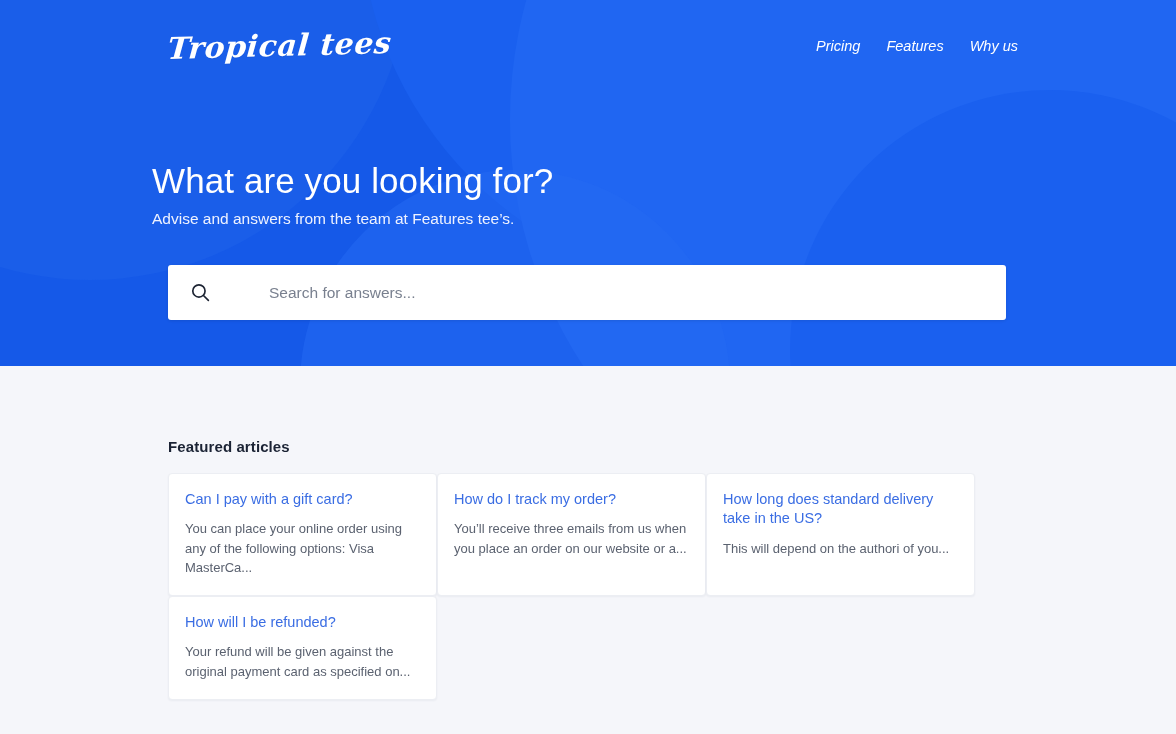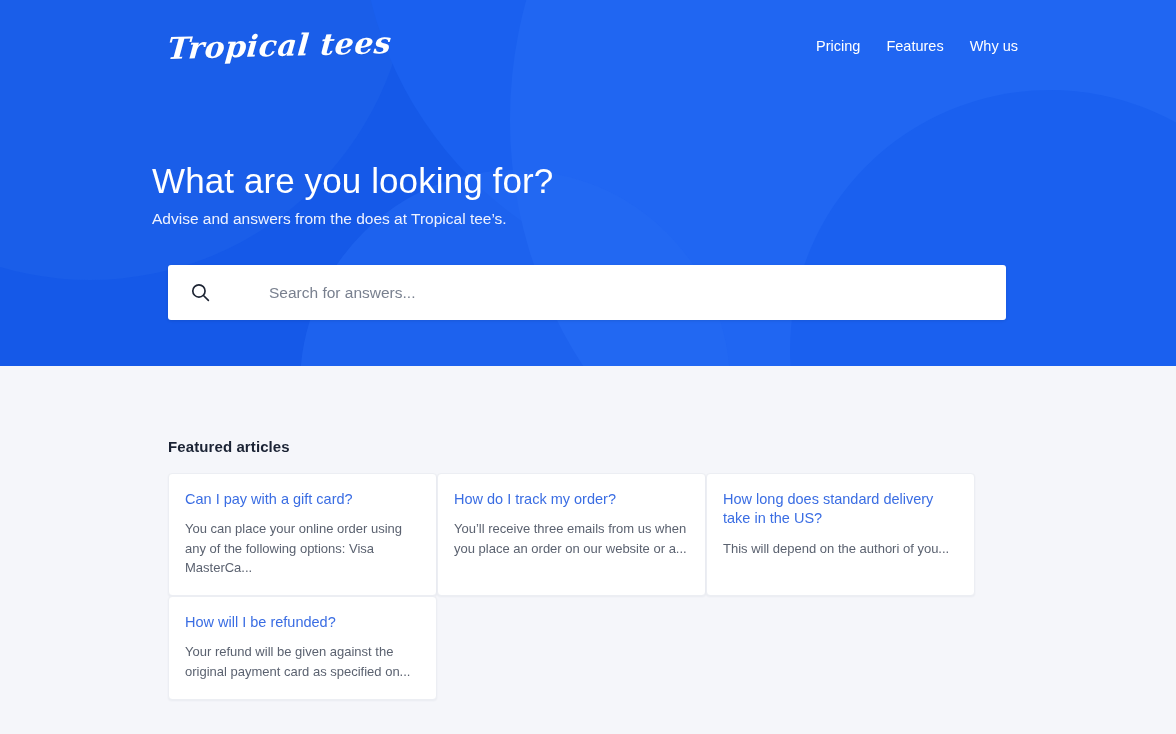--- a/index.html
+++ b/index.html
@@ -89,20 +89,21 @@
     text-shadow: 0 1px 0 rgba(0,0,0,.05);
     white-space: nowrap;
     cursor: pointer;
     user-select: none;
   }
   .nav-links {
     display: flex;
     align-items: center;
     gap: 26px;
     margin-right: -10px;
+    font-style: italic;
   }
   .nav-link {
     color: #ffffff;
     font-size: 14.5px;
     line-height: 1;
     text-decoration: none;
     cursor: pointer;
     white-space: nowrap;
   }
 
@@ -229,21 +230,21 @@
       <div class="brand">Tropical tees</div>
       <div class="nav-links">
         <a class="nav-link" href="#">Pricing</a>
         <a class="nav-link" href="#">Features</a>
         <a class="nav-link" href="#">Why us</a>
       </div>
     </nav>
 
     <div class="hero-copy">
       <h1 class="hero-title">What are you looking for?</h1>
-      <p class="hero-sub">Advise and answers from the does at Tropical tee’s.</p>
+      <p class="hero-sub">Advise and answers from the team at Features tee’s.</p>
     </div>
 
     <div class="search-wrap">
       <svg class="search-icon" viewBox="0 0 24 24" fill="none" stroke="#1d2433" stroke-width="1.9" stroke-linecap="round">
         <circle cx="10.2" cy="10.2" r="7"></circle>
         <line x1="15.4" y1="15.4" x2="21" y2="21"></line>
       </svg>
       <input class="search-input" type="text" placeholder="Search for answers..." style="">
     </div>
 

